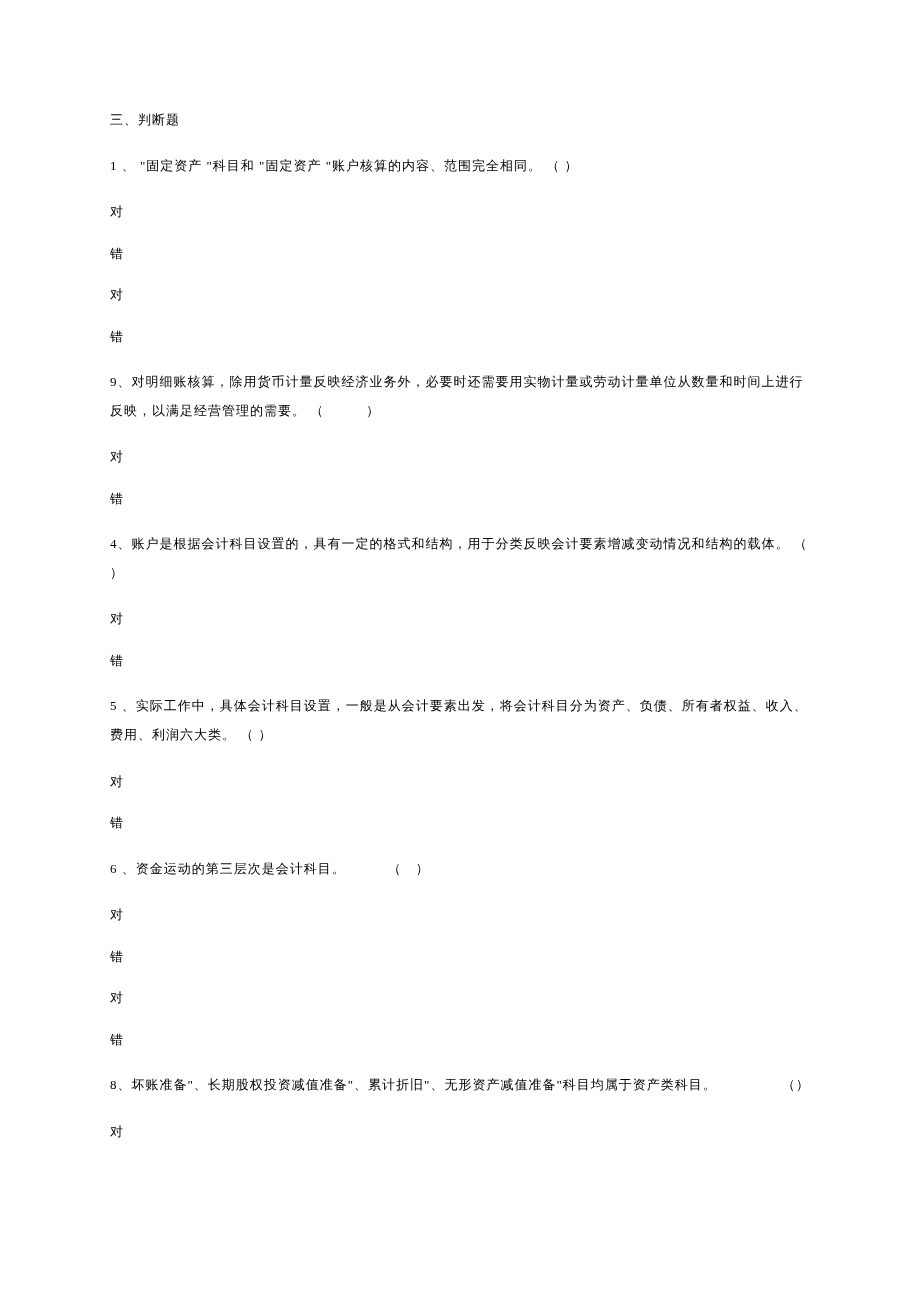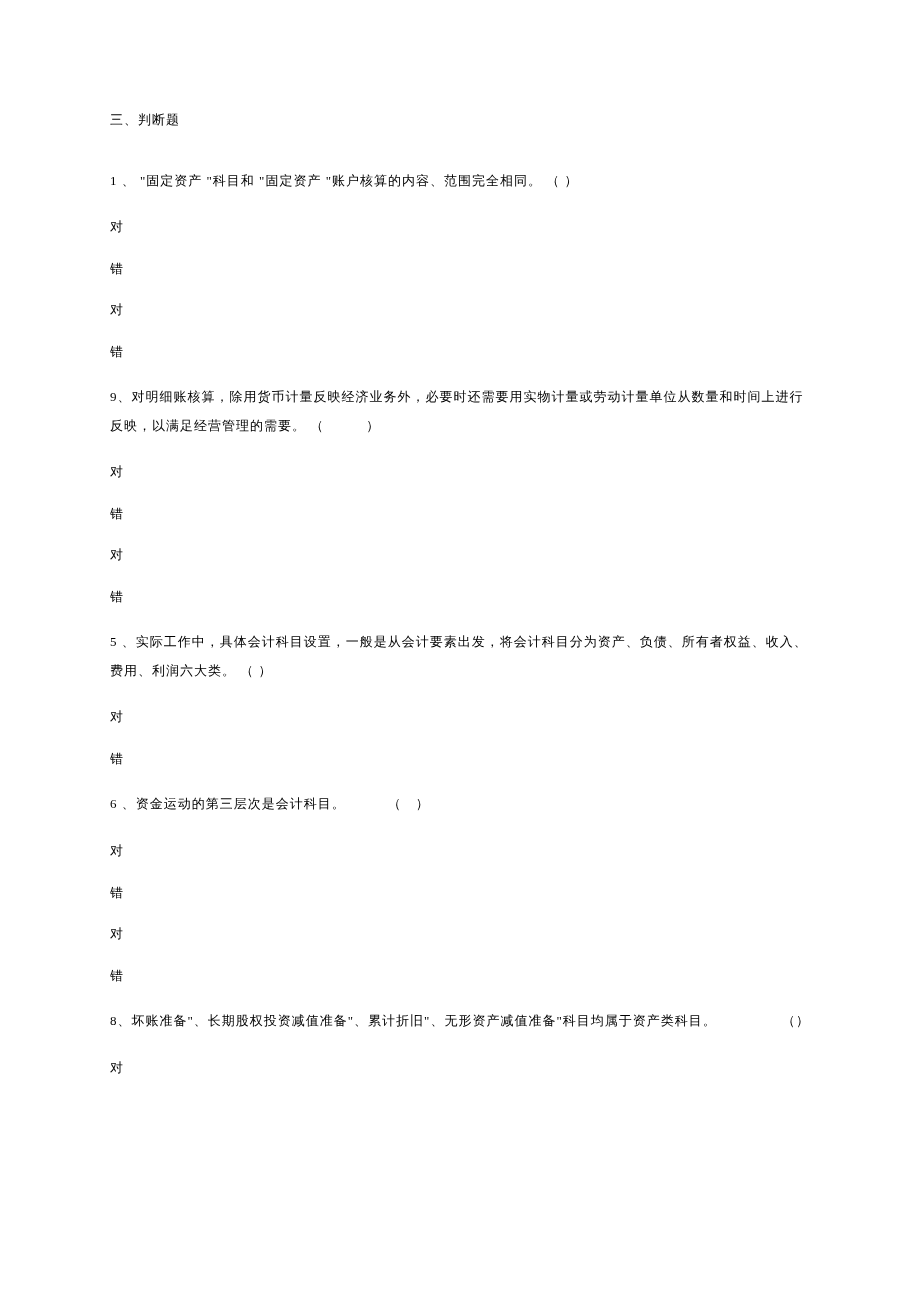--- a/index.html
+++ b/index.html
@@ -11,21 +11,21 @@
       background: #ffffff;
       font-family: "SimSun", "宋体", serif;
       width: 920px;
       min-height: 1303px;
       padding: 110px 110px 40px 110px;
       color: #000;
       font-size: 13px;
       line-height: 1.5;
     }
     .section-title {
-      margin-bottom: 37px;
+      margin-bottom: 22px;
       letter-spacing: 1px;
     }
     .question {
       margin-bottom: 22px;
       letter-spacing: 1px;
     }
     .question-text {
       margin-bottom: 22px;
       line-height: 2.2;
     }
@@ -60,20 +60,21 @@
   <div class="answer-option">错</div>
 </div>
 
 <div class="question">
   <div class="question-text">9、对明细账核算，除用货币计量反映经济业务外，必要时还需要用实物计量或劳动计量单位从数量和时间上进行反映，以满足经营管理的需要。 （　　　）</div>
   <div class="answer-option">对</div>
   <div class="answer-option">错</div>
 </div>
 
 <div class="question">
+  <div class="question-text">4、账户是根据会计科目设置的，具有一定的格式和结构，用于分类反映会计要素增减变动情况和结构的载体。 （  ）</div>
   <div class="answer-option">对</div>
   <div class="answer-option">错</div>
 </div>
 
 <div class="question">
   <div class="question-text">5 、实际工作中，具体会计科目设置，一般是从会计要素出发，将会计科目分为资产、负债、所有者权益、收入、费用、利润六大类。 （  ）</div>
   <div class="answer-option">对</div>
   <div class="answer-option">错</div>
 </div>
 

